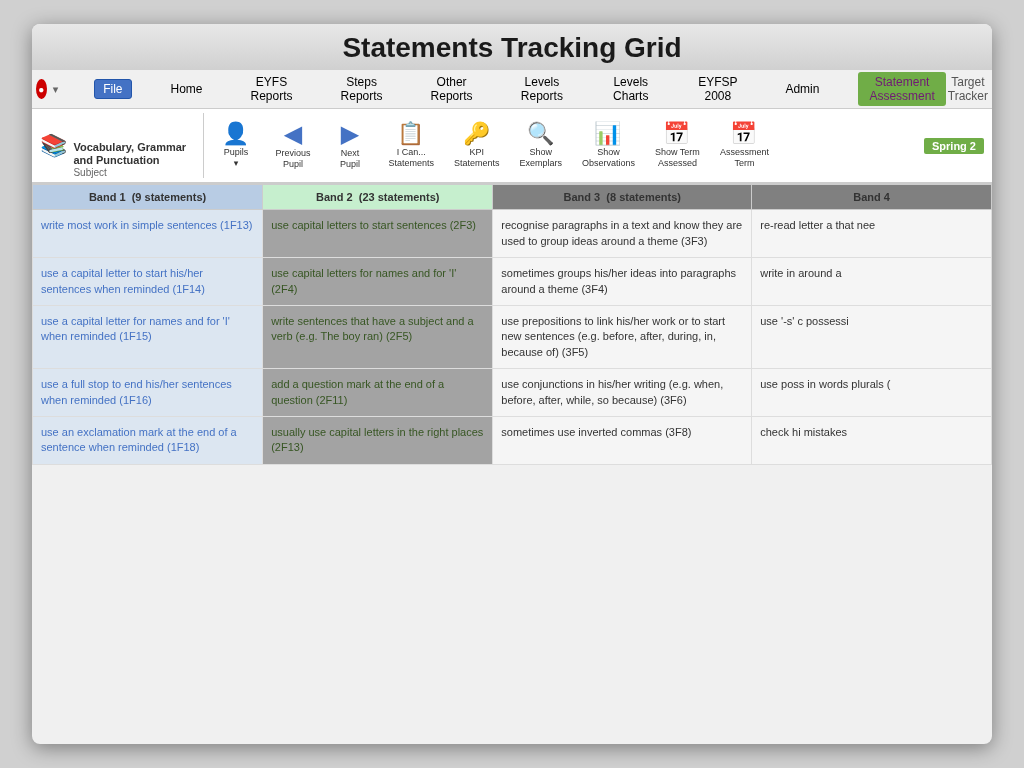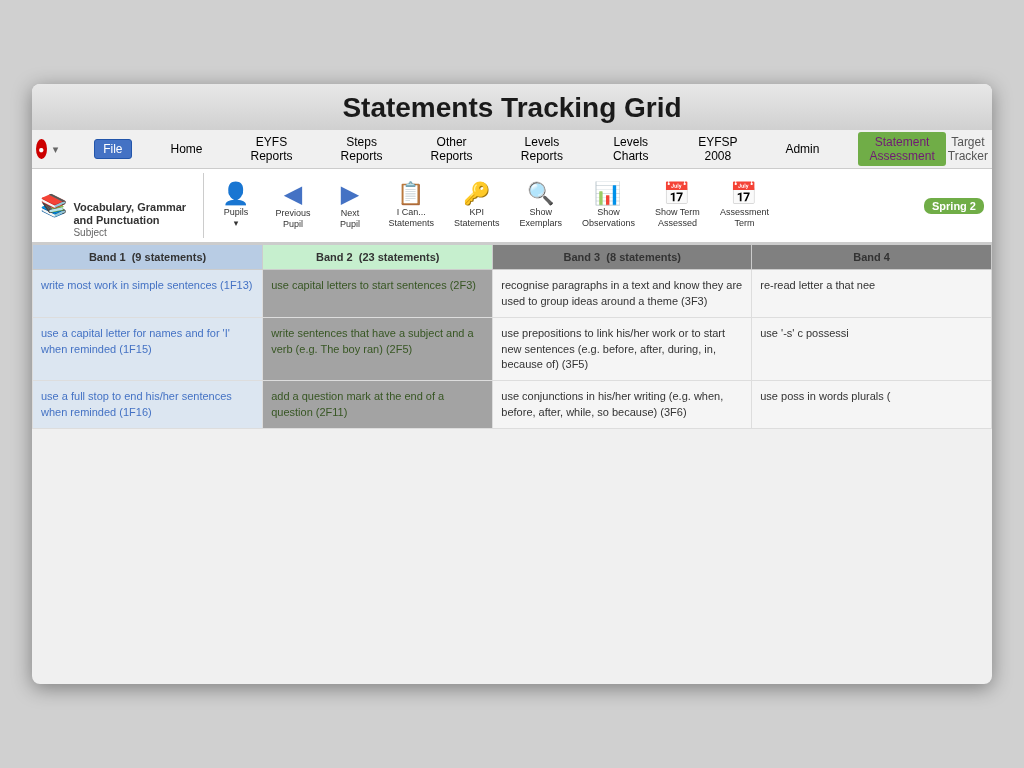--- a/index.html
+++ b/index.html
@@ -8,21 +8,21 @@
       background: #d0d0d0;
       display: flex;
       justify-content: center;
       align-items: center;
       width: 1024px;
       height: 768px;
       overflow: hidden;
     }
     .app-window {
       width: 960px;
-      height: 600px;
+      height: 720px;
       background: #f0f0f0;
       border-radius: 8px;
       box-shadow: 0 4px 20px rgba(0,0,0,0.4);
       overflow: hidden;
       display: flex;
       flex-direction: column;
     }
     .title-bar {
       background: linear-gradient(to bottom, #e8e8e8, #d0d0d0);
       padding: 8px 0 6px 0;
@@ -141,21 +141,21 @@
     .toolbar-right {
       margin-left: auto;
       display: flex;
       align-items: center;
       gap: 4px;
     }
     .term-badge {
       background: #70ad47;
       color: white;
       padding: 2px 8px;
-      border-radius: 7px;
+      border-radius: 2px;
       font-size: 11px;
       font-weight: bold;
     }
     .content-area {
       flex: 1;
       overflow: hidden;
       display: flex;
       flex-direction: column;
     }
     .grid-table {
@@ -300,27 +300,39 @@
         </tr>
       </thead>
       <tbody id="grid-body">
       <tr>
             <td class="band1-cell col-band1">write most work in simple sentences (1F13)</td>
             <td class="band2-cell col-band2">use capital letters to start sentences (2F3)</td>
             <td class="band3-cell col-band3">recognise paragraphs in a text and know they are used to group ideas around a theme (3F3)</td>
             <td class="band4-cell col-band4">re-read letter a that nee</td>
           </tr>
           <tr>
+            <td class="band1-cell col-band1">use a capital letter to start his/her sentences when reminded (1F14)</td>
+            <td class="band2-cell col-band2">use capital letters for names and for 'I' (2F4)</td>
+            <td class="band3-cell col-band3">sometimes groups his/her ideas into paragraphs around a theme (3F4)</td>
+            <td class="band4-cell col-band4">write in around a</td>
+          </tr>
+          <tr>
             <td class="band1-cell col-band1">use a capital letter for names and for 'I' when reminded (1F15)</td>
             <td class="band2-cell col-band2">write sentences that have a subject and a verb (e.g. The boy ran) (2F5)</td>
             <td class="band3-cell col-band3">use prepositions to link his/her work or to start new sentences (e.g. before, after, during, in, because of) (3F5)</td>
             <td class="band4-cell col-band4">use '-s' c possessi</td>
           </tr>
           <tr>
             <td class="band1-cell col-band1">use a full stop to end his/her sentences when reminded (1F16)</td>
             <td class="band2-cell col-band2">add a question mark at the end of a question (2F11)</td>
             <td class="band3-cell col-band3">use conjunctions in his/her writing (e.g. when, before, after, while, so because) (3F6)</td>
             <td class="band4-cell col-band4">use poss in words plurals (</td>
           </tr>
+          <tr>
+            <td class="band1-cell col-band1">use an exclamation mark at the end of a sentence when reminded (1F18)</td>
+            <td class="band2-cell col-band2">usually use capital letters in the right places (2F13)</td>
+            <td class="band3-cell col-band3">sometimes use inverted commas (3F8)</td>
+            <td class="band4-cell col-band4">check hi mistakes</td>
+          </tr>
         </tbody>
     </table>
   </div>
 </div>
 
 </body></html>

